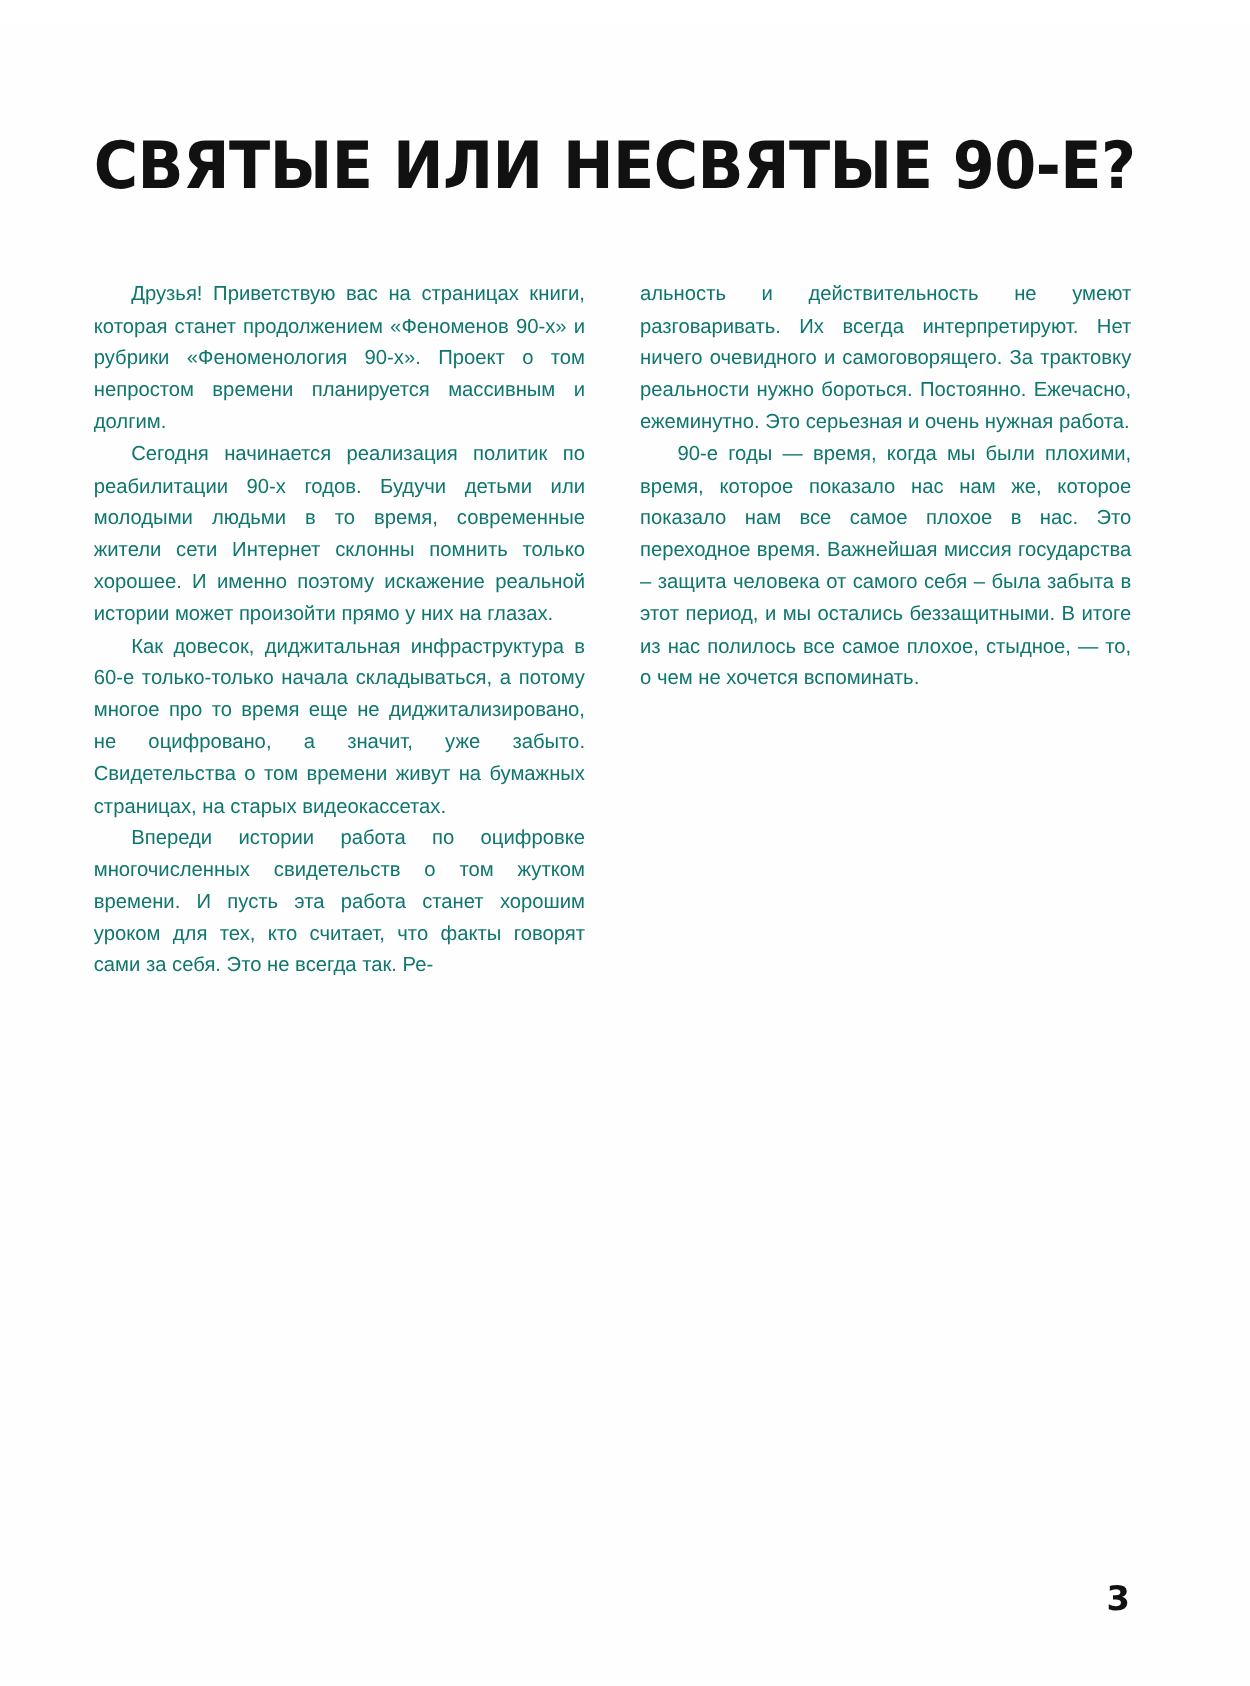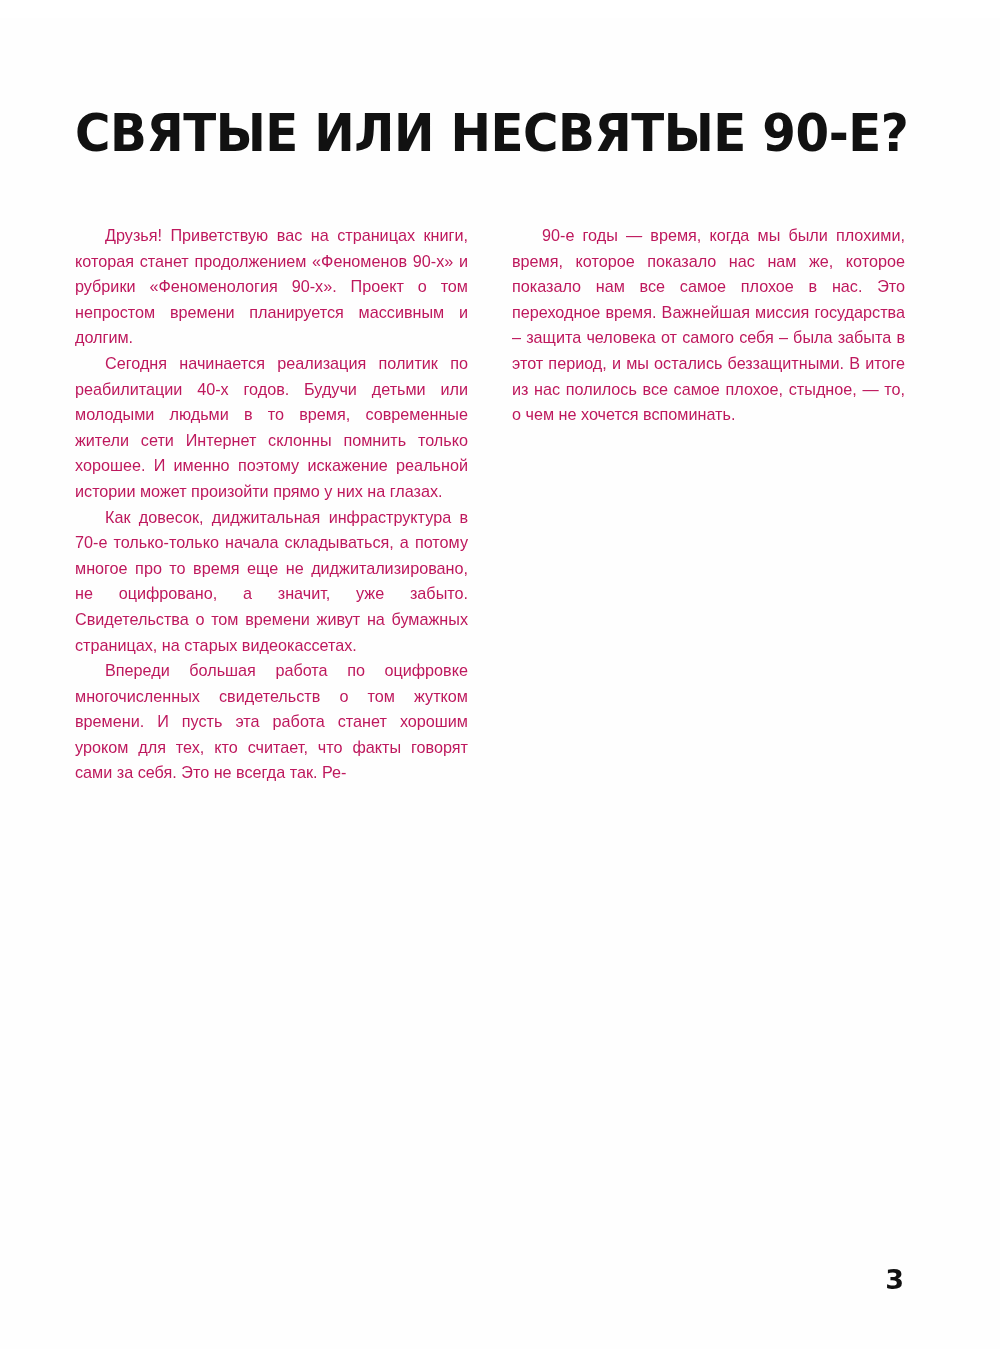--- a/index.html
+++ b/index.html
@@ -51,21 +51,21 @@
   }
   .col {
     width: 393px;
   }
   .col p {
     margin: 0;
     text-align: justify;
     text-justify: inter-word;
     font-size: 16.2px;
     line-height: 25.6px;
-    color: #be185d;
+    color: #0f766e;
     hyphens: manual;
   }
   .col p.indent {
     text-indent: 30px;
   }
   .page-number {
     position: absolute;
     right: 96px;
     bottom: 72px;
     font-family: "DejaVu Sans", sans-serif;
@@ -80,26 +80,27 @@
 <div class="page">
 
   <div class="page-inner">
     <h1 class="doc-title">СВЯТЫЕ ИЛИ НЕСВЯТЫЕ 90-Е?</h1>
   </div>
 
   <div class="columns">
 
     <div class="col">
       <p class="indent">Друзья! Приветствую вас на страницах книги, которая станет продолжением «Феноменов 90-х» и рубрики «Феноменология 90-х». Проект о том непростом времени планируется массивным и долгим.</p>
-      <p class="indent">Сегодня начинается реализация политик по реабилитации 40-х годов. Будучи детьми или молодыми людьми в то время, современные жители сети Интернет склонны помнить только хорошее. И именно поэтому искажение реальной истории может произойти прямо у них на глазах.</p>
-      <p class="indent">Как довесок, диджитальная инфраструктура в 70-е только-только начала складываться, а потому многое про то время еще не диджитализировано, не оцифровано, а значит, уже забыто. Свидетельства о том времени живут на бумажных страницах, на старых видеокассетах.</p>
-      <p class="indent">Впереди большая работа по оцифровке многочисленных свидетельств о том жутком времени. И пусть эта работа станет хорошим уроком для тех, кто считает, что факты говорят сами за себя. Это не всегда так. Ре-</p>
+      <p class="indent">Сегодня начинается реализация политик по реабилитации 90-х годов. Будучи детьми или молодыми людьми в то время, современные жители сети Интернет склонны помнить только хорошее. И именно поэтому искажение реальной истории может произойти прямо у них на глазах.</p>
+      <p class="indent">Как довесок, диджитальная инфраструктура в 60-е только-только начала складываться, а потому многое про то время еще не диджитализировано, не оцифровано, а значит, уже забыто. Свидетельства о том времени живут на бумажных страницах, на старых видеокассетах.</p>
+      <p class="indent">Впереди истории работа по оцифровке многочисленных свидетельств о том жутком времени. И пусть эта работа станет хорошим уроком для тех, кто считает, что факты говорят сами за себя. Это не всегда так. Ре-</p>
     </div>
 
     <div class="col">
+      <p>альность и действительность не умеют разговаривать. Их всегда интерпретируют. Нет ничего очевидного и самоговорящего. За трактовку реальности нужно бороться. Постоянно. Ежечасно, ежеминутно. Это серьезная и очень нужная работа.</p>
       <p class="indent">90-е годы — время, когда мы были плохими, время, которое показало нас нам же, которое показало нам все самое плохое в нас. Это переходное время. Важнейшая миссия государства – защита человека от самого себя – была забыта в этот период, и мы остались беззащитными. В итоге из нас полилось все самое плохое, стыдное, — то, о чем не хочется вспоминать.</p>
     </div>
 
   </div>
 
   <div class="page-number">3</div>
 
 </div>
 
 </body></html>

